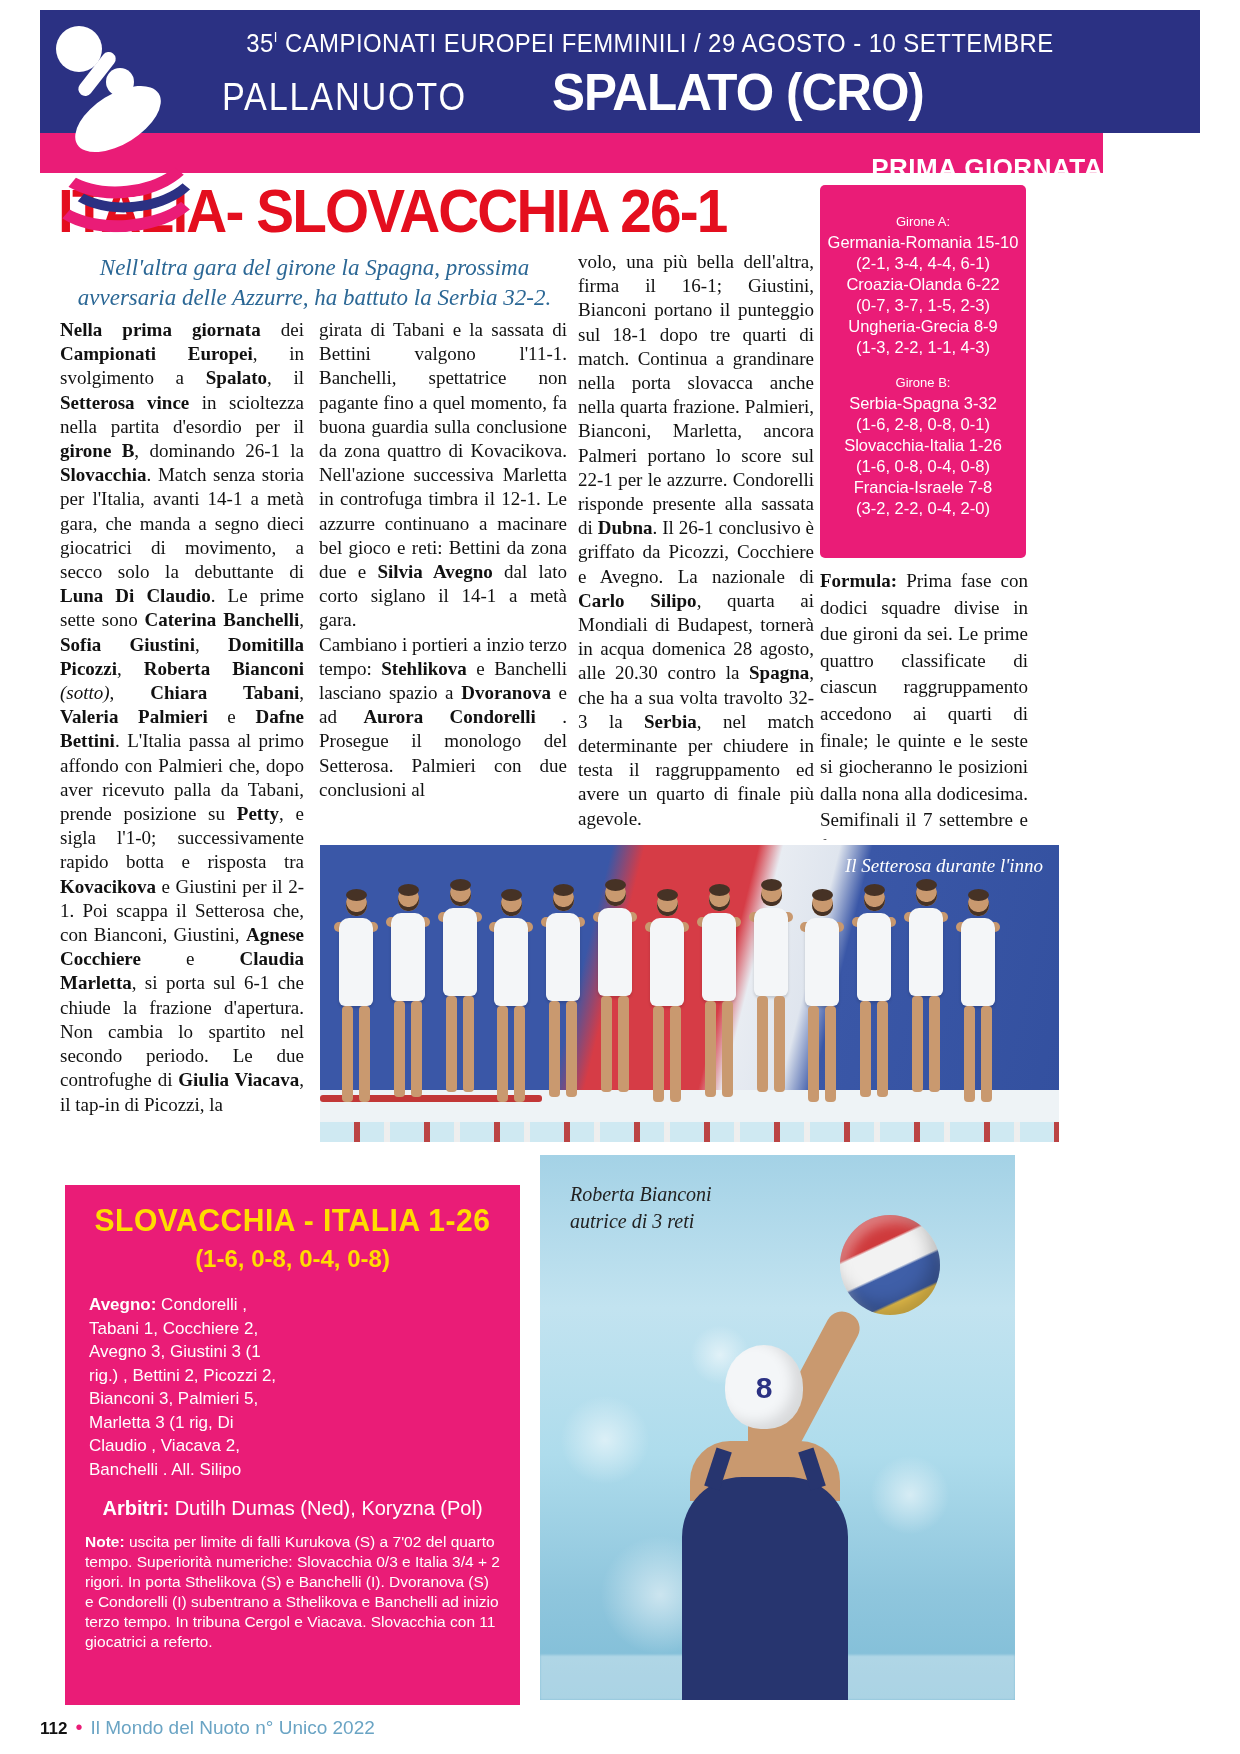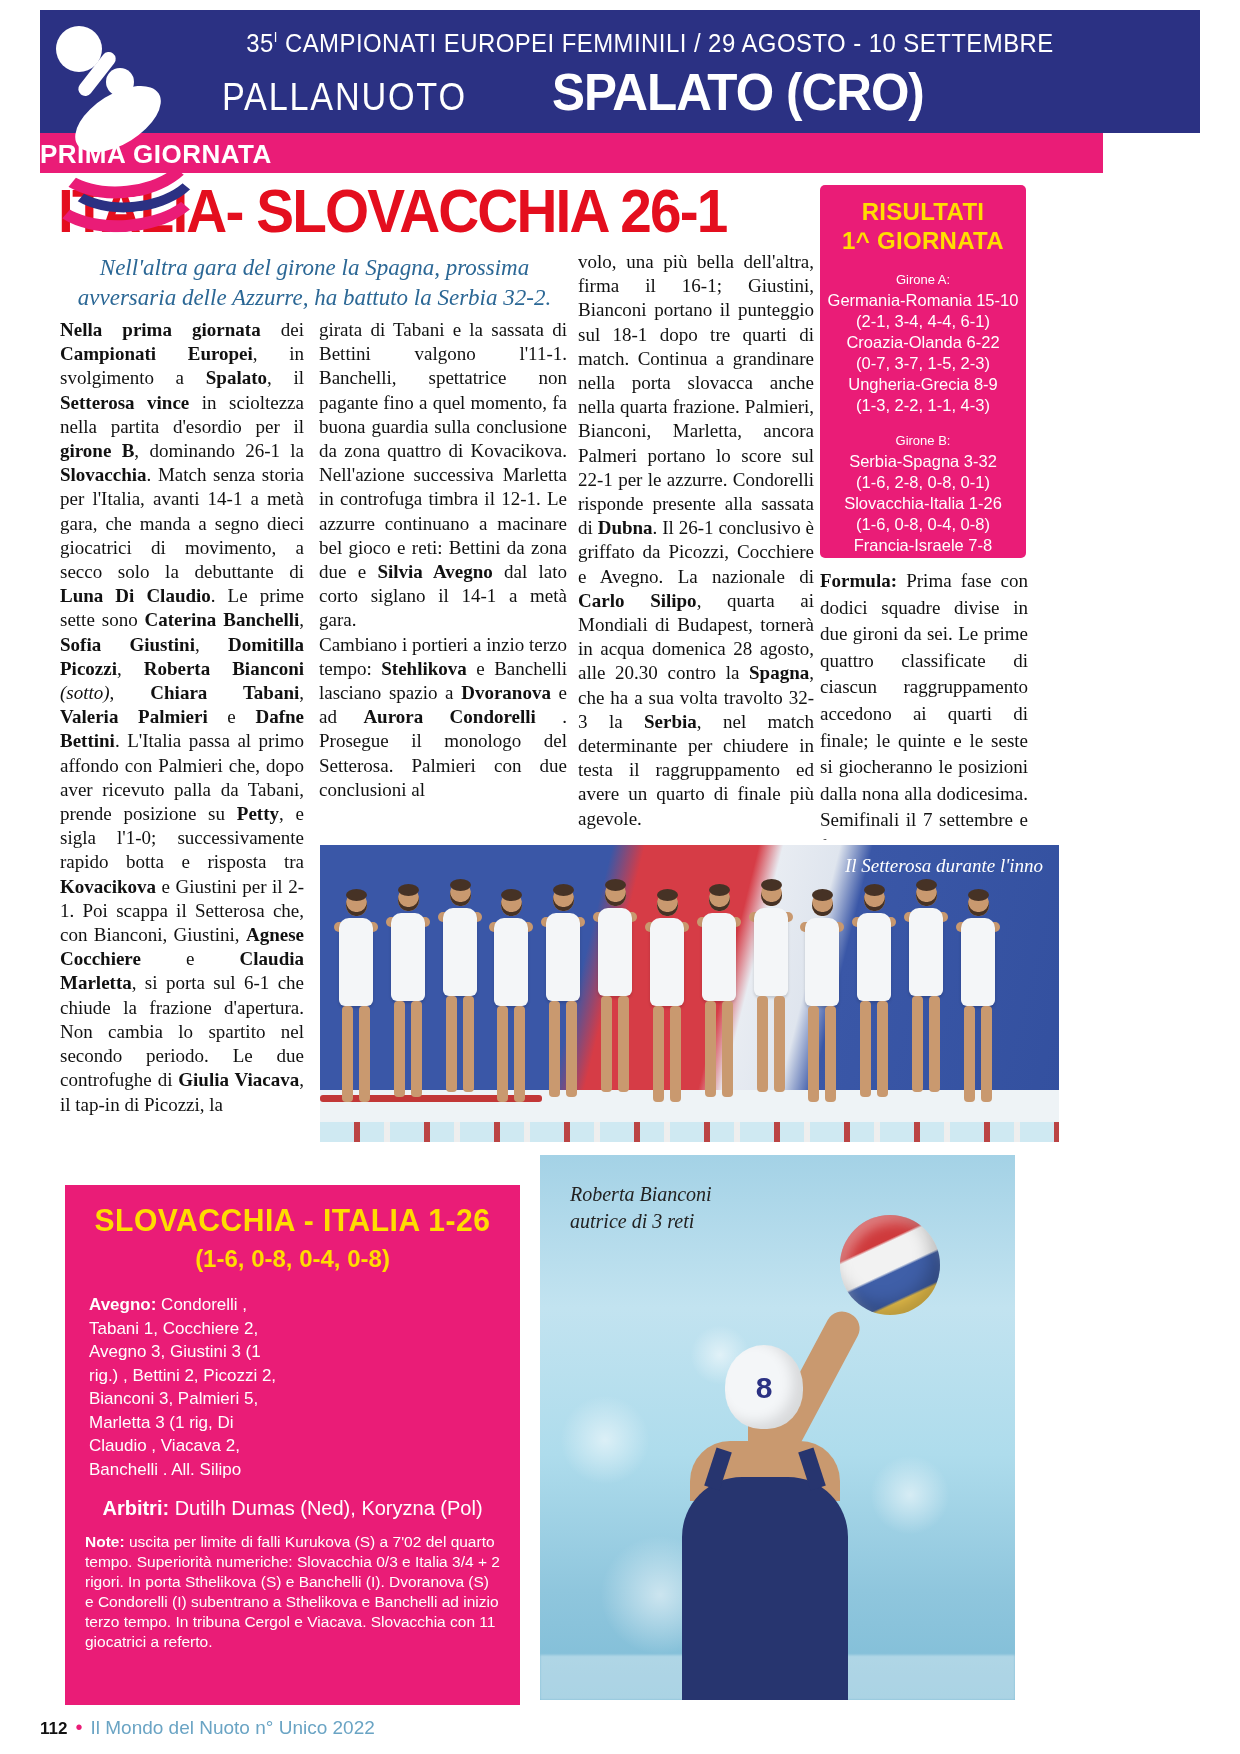--- a/index.html
+++ b/index.html
@@ -10,21 +10,21 @@
   .header-bar{position:absolute;left:40px;top:10px;width:1160px;height:123px;background:#2b3183;}
   .header-topline{position:absolute;left:170px;top:18px;width:880px;text-align:center;
         font-family:"Liberation Sans", sans-serif;color:#fff;font-size:26px;letter-spacing:.5px;
         transform:scaleX(.92);transform-origin:center;}
   .header-topline sup{font-size:14px;}
   .header-pallanuoto{position:absolute;left:182px;top:66px;font-family:"Liberation Sans", sans-serif;
         color:#fff;font-size:38px;letter-spacing:2px;transform:scaleX(.9);transform-origin:left;}
   .header-location{position:absolute;left:512px;top:52px;font-family:"Liberation Sans", sans-serif;
         color:#fff;font-size:52px;font-weight:bold;letter-spacing:-1px;transform:scaleX(.95);transform-origin:left;}
   .banner{position:absolute;left:40px;top:133px;width:1063px;height:40px;background:#ea1c77;}
-  .banner-text{position:absolute;left:0;top:6px;width:100%;text-align:left;
+  .banner-text{position:absolute;left:0;top:20px;width:100%;text-align:right;
         font-family:"Liberation Sans", sans-serif;color:#fff;font-size:26px;font-weight:bold;letter-spacing:.5px;}
 
   
   .wp-logo{position:absolute;left:42px;top:18px;width:150px;height:165px;z-index:6;}
   .wp-ball{position:absolute;left:14px;top:8px;width:46px;height:46px;border-radius:50%;background:#fff;}
   .wp-head{position:absolute;left:64px;top:50px;width:28px;height:28px;border-radius:50%;background:#fff;}
   .wp-arm{position:absolute;left:48px;top:30px;width:14px;height:52px;background:#fff;border-radius:8px;transform:rotate(38deg);}
   .wp-torso{position:absolute;left:28px;top:76px;width:96px;height:50px;background:#fff;border-radius:50%;transform:rotate(-32deg);}
   .wp-wave1{position:absolute;left:6px;top:86px;width:126px;height:70px;border-radius:50%;
         border:12px solid transparent;border-bottom-color:#ea1c77;transform:rotate(-6deg);}
@@ -169,24 +169,20 @@
 
 
   <div class="headline">ITALIA- SLOVACCHIA 26-1</div>
   <div class="subtitle">Nell'altra gara del girone la Spagna, prossima avversaria delle Azzurre, ha battuto la Serbia 32-2.</div>
 
   <div class="col col-1"><b>Nella prima giornata</b> dei <b>Campionati Europei</b>, in svolgimento a <b>Spalato</b>, il <b>Setterosa vince</b> in scioltezza nella partita d'esordio per il <b>girone B</b>, dominando 26-1 la <b>Slovacchia</b>. Match senza storia per l'Italia, avanti 14-1 a metà gara, che manda a segno dieci giocatrici di movimento, a secco solo la debuttante di <b>Luna Di Claudio</b>. Le prime sette sono <b>Caterina Banchelli</b>, <b>Sofia Giustini</b>, <b>Domitilla Picozzi</b>, <b>Roberta Bianconi</b> <i>(sotto)</i>, <b>Chiara Tabani</b>, <b>Valeria Palmieri</b> e <b>Dafne Bettini</b>. L'Italia passa al primo affondo con Palmieri che, dopo aver ricevuto palla da Tabani, prende posizione su <b>Petty</b>, e sigla l'1-0; successivamente rapido botta e risposta tra <b>Kovacikova</b> e Giustini per il 2-1. Poi scappa il Setterosa che, con Bianconi, Giustini, <b>Agnese Cocchiere</b> e <b>Claudia Marletta</b>, si porta sul 6-1 che chiude la frazione d'apertura. Non cambia lo spartito nel secondo periodo. Le due controfughe di <b>Giulia Viacava</b>, il tap-in di Picozzi, la</div>
   <div class="col col-2">girata di Tabani e la sassata di Bettini valgono l'11-1. Banchelli, spettatrice non pagante fino a quel momento, fa buona guardia sulla conclusione da zona quattro di Kovacikova. Nell'azione successiva Marletta in controfuga timbra il 12-1. Le azzurre continuano a macinare bel gioco e reti: Bettini da zona due e <b>Silvia Avegno</b> dal lato corto siglano il 14-1 a metà gara.<br>Cambiano i portieri a inzio terzo tempo: <b>Stehlikova</b> e Banchelli lasciano spazio a <b>Dvoranova</b> e ad <b>Aurora Condorelli</b> . Prosegue il monologo del Setterosa. Palmieri con due conclusioni al</div>
   <div class="col col-3">volo, una più bella dell'altra, firma il 16-1; Giustini, Bianconi portano il punteggio sul 18-1 dopo tre quarti di match. Continua a grandinare nella porta slovacca anche nella quarta frazione. Palmieri, Bianconi, Marletta, ancora Palmeri portano lo score sul 22-1 per le azzurre. Condorelli risponde presente alla sassata di <b>Dubna</b>. Il 26-1 conclusivo è griffato da Picozzi, Cocchiere e Avegno. La nazionale di <b>Carlo Silipo</b>, quarta ai Mondiali di Budapest, tornerà in acqua domenica 28 agosto, alle 20.30 contro la <b>Spagna</b>, che ha a sua volta travolto 32-3 la <b>Serbia</b>, nel match determinante per chiudere in testa il raggruppamento ed avere un quarto di finale più agevole.</div>
 
   <div class="results-box">
-    <div class="rb-title">
-      <div>RISULTATI</div>
-      <div>1^ GIORNATA</div>
-    </div>
     <div class="rb-group">
       <div class="rb-label">Girone A:</div>
       <div class="rb-line">Germania-Romania 15-10</div>
       <div class="rb-line">(2-1, 3-4, 4-4, 6-1)</div>
       <div class="rb-line">Croazia-Olanda 6-22</div>
       <div class="rb-line">(0-7, 3-7, 1-5, 2-3)</div>
       <div class="rb-line">Ungheria-Grecia 8-9</div>
       <div class="rb-line">(1-3, 2-2, 1-1, 4-3)</div>
     </div>
     <div class="rb-group">

